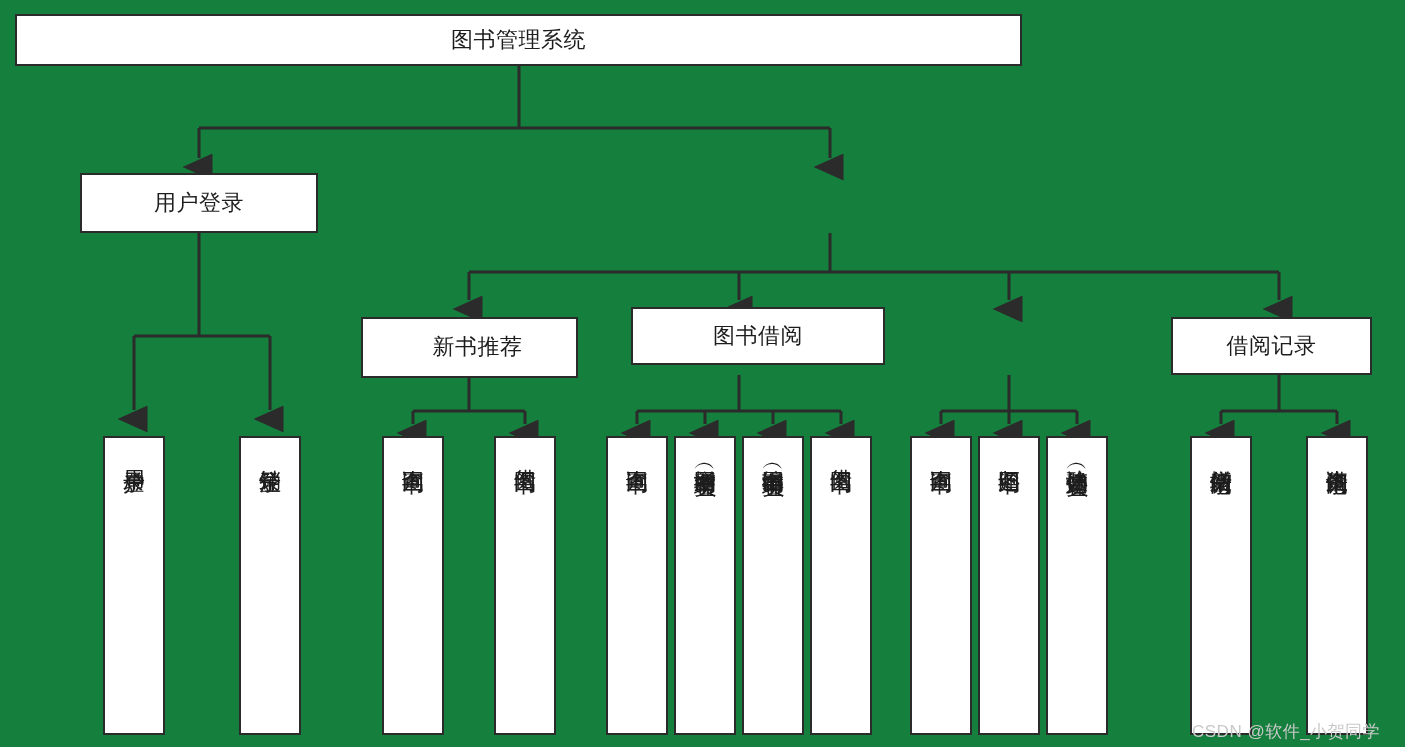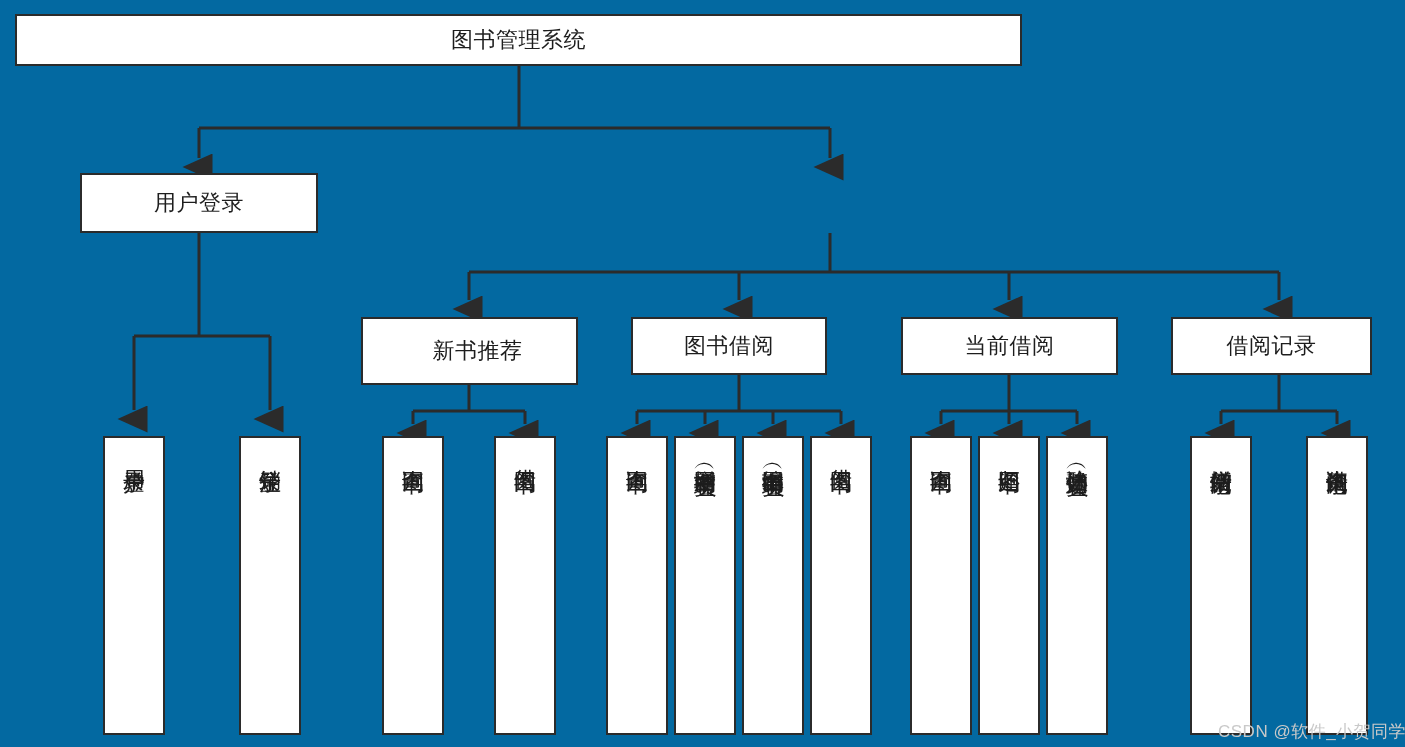--- a/index.html
+++ b/index.html
@@ -7,21 +7,21 @@
     padding: 0;
     background: #ffffff;
   }
   body {
     font-family: "Liberation Sans", "DejaVu Sans", sans-serif;
   }
   #canvas {
     position: relative;
     width: 1405px;
     height: 747px;
-    background: #0369a1;
+    background: #15803d;
     overflow: hidden;
   }
   #wires {
     position: absolute;
     left: 0;
     top: 0;
     width: 1405px;
     height: 747px;
   }
   .node {
@@ -118,31 +118,28 @@
 
   <div class="node h" style="left:15px; top:14px; width:1007px; height:52px;">
     <span>图书管理系统</span>
   </div>
 
   <div class="node h" style="left:80px; top:173px; width:238px; height:60px;">
     <span>用户登录</span>
   </div>
 
 
-  <div class="node h" style="left:361px; top:317px; width:217px; height:68px;padding-left:16px;">
+  <div class="node h" style="left:361px; top:317px; width:217px; height:61px;padding-left:16px;">
     <span>新书推荐</span>
   </div>
 
-  <div class="node h" style="left:631px; top:317px; width:196px; height:58px;">
+  <div class="node h" style="left:631px; top:307px; width:254px; height:58px;">
     <span>图书借阅</span>
   </div>
 
-  <div class="node h" style="left:901px; top:317px; width:217px; height:58px;">
-    <span>当前借阅</span>
-  </div>
 
   <div class="node h" style="left:1171px; top:317px; width:201px; height:58px;">
     <span>借阅记录</span>
   </div>
 
   <div class="node v" style="left:103px; top:436px; width:62px; height:299px;">
     <span class="vtext">用户登录</span>
   </div>
 
   <div class="node v" style="left:239px; top:436px; width:62px; height:299px;">
@@ -186,15 +183,15 @@
   </div>
 
   <div class="node v" style="left:1190px; top:436px; width:62px; height:299px;">
     <span class="vtext">新增借阅记录</span>
   </div>
 
   <div class="node v" style="left:1306px; top:436px; width:62px; height:299px;">
     <span class="vtext">查询借阅记录</span>
   </div>
 
-  <div class="watermark" style="left:1192px; top:720px;margin-left:26px;">CSDN @软件_小贺同学</div>
+  <div class="watermark" style="left:1192px; top:720px;">CSDN @软件_小贺同学</div>
 
 </div>
 
 </body></html>

